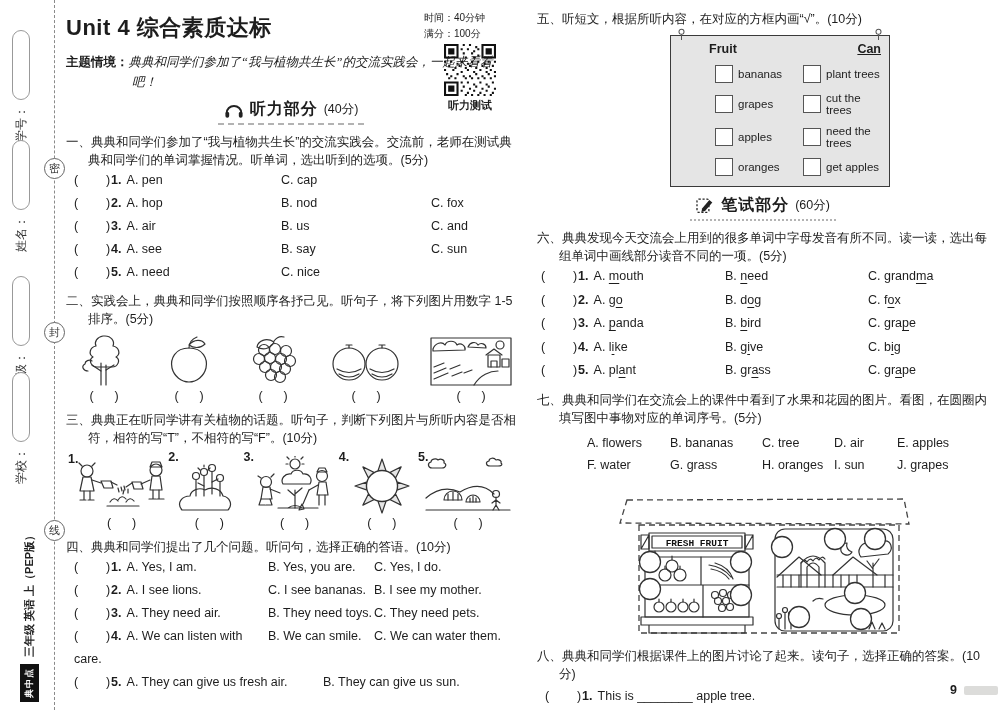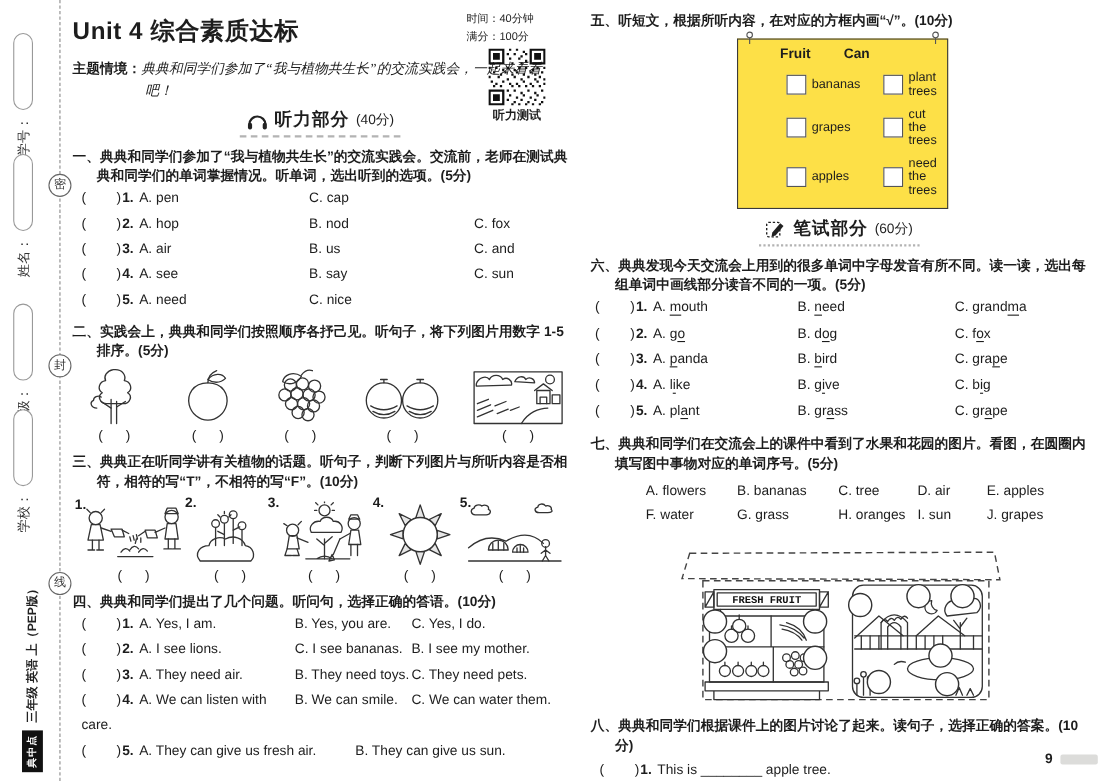--- a/index.html
+++ b/index.html
@@ -25,43 +25,43 @@
   .qr{display:block;margin:3px auto 1px;}
   .qrlabel{display:block;text-align:center;font-weight:700;font-size:11px;}
   .theme{margin-top:9px;width:370px;font-size:12.5px;line-height:20px;padding-left:66px;text-indent:-66px;}
   .themelabel{font-weight:700;}
   .themetext{font-family:"Liberation Serif","DejaVu Serif",serif;font-style:italic;}
   .parthdr{text-align:center;margin-top:7px;}
   .phinner{display:inline-flex;align-items:center;gap:6px;border-bottom:2px dashed #b3b3b3;padding:0 6px 3px;}
   .ptitle{font-size:16px;font-weight:800;letter-spacing:1px;}
   .pscore{font-size:12.5px;}
   
-  .h{font-size:12.5px;font-weight:700;line-height:18px;padding-left:22px;text-indent:-22px;margin-top:8px;}
+  .h{font-size:12.5px;font-weight:400;line-height:18px;padding-left:22px;text-indent:-22px;margin-top:8px;}
   .row{display:grid;grid-template-columns:207px 150px 1fr;padding-left:8px;font-size:12.5px;line-height:23px;align-items:baseline;}
   .row4{grid-template-columns:194px 106px 1fr;}
   .row5{display:grid;grid-template-columns:249px 1fr;padding-left:8px;font-size:12.5px;line-height:23px;}
   .row6{display:grid;grid-template-columns:184px 143px 1fr;padding-left:4px;font-size:12.5px;line-height:23.5px;align-items:baseline;}
   .paren{white-space:pre;}
   .qn{font-weight:700;margin:0 5px 0 1px;}
   .u{text-decoration:underline;text-underline-offset:2.5px;}
   
   .figrow{display:flex;justify-content:space-between;align-items:flex-end;padding:5px 4px 0 8px;}
   .fig{display:flex;flex-direction:column;align-items:center;gap:2px;}
   .f3{position:relative;margin-top:4px;}
   .fignum{position:absolute;left:-6px;top:-6px;font-size:12.5px;font-weight:700;}
   .fparen{font-size:12.5px;white-space:pre;}
   svg .k{stroke:#333;stroke-width:1.2;fill:none;stroke-linecap:round;stroke-linejoin:round;}
   svg .dash{stroke:#444;stroke-width:1.3;fill:none;stroke-dasharray:6 4;}
   svg .ac{fill:#fff;stroke:#333;stroke-width:1.3;}
   
-  .board{width:192px;margin:7px 0 0 133px;border:1.6px solid #3a3a3a;padding:6px 8px 10px;position:relative;background:#fde047;box-sizing:border-box;}
+  .board{width:220px;margin:7px 0 0 133px;border:1.6px solid #3a3a3a;padding:6px 8px 10px;position:relative;background:#e5e5e5;box-sizing:border-box;}
   .bpin{position:absolute;top:-8px;}
   .bpinL{left:5px;} .bpinR{right:5px;}
   .bhead{display:flex;font-weight:700;font-size:12.5px;}
-  .bh1{width:88px;text-align:center;} .bh2{flex:1;text-align:left;}
+  .bh1{width:88px;text-align:center;} .bh2{flex:1;text-align:right;text-decoration:underline;}
   .brow{display:flex;margin-top:9px;align-items:center;}
   .bcell{display:flex;align-items:center;gap:5px;}
   .bc1{width:88px;padding-left:36px;} .bc2{flex:1;}
   .cb{width:16px;height:16px;border:1.3px solid #555;background:#fff;flex:none;}
   .bl{font-size:11.5px;}
   
   .bank{padding-left:50px;margin-top:5px;font-size:12.5px;}
   .bankrow{display:grid;grid-template-columns:83px 92px 72px 63px 1fr;line-height:22px;}
   .illo{margin-top:3px;}
   
@@ -387,20 +387,30 @@
           </span>
       </div>
       <div class="brow">
         <span class="bcell bc1">
             <span class="cb"></span>
             <span class="bl">apples</span>
           </span>
         <span class="bcell bc2">
             <span class="cb"></span>
             <span class="bl">need the trees</span>
+          </span>
+      </div>
+      <div class="brow">
+        <span class="bcell bc1">
+            <span class="cb"></span>
+            <span class="bl">oranges</span>
+          </span>
+        <span class="bcell bc2">
+            <span class="cb"></span>
+            <span class="bl">get apples</span>
           </span>
       </div>
     </div>
 
     <div class="parthdr" style="margin-top:8px">
       <span class="phinner" style="border-bottom-style:dotted">
         <svg viewBox="0 0 22 20" width="19" height="17">
             <rect x="1" y="2.5" width="14" height="15.5" rx="2" fill="none" stroke="#222" stroke-width="1.5" stroke-dasharray="2.5 2"></rect>
             <path d="M7 13.5 15.5 3.5l3.5 3L10.5 16.5 6.2 17.6z" fill="#222"></path>
           </svg>

